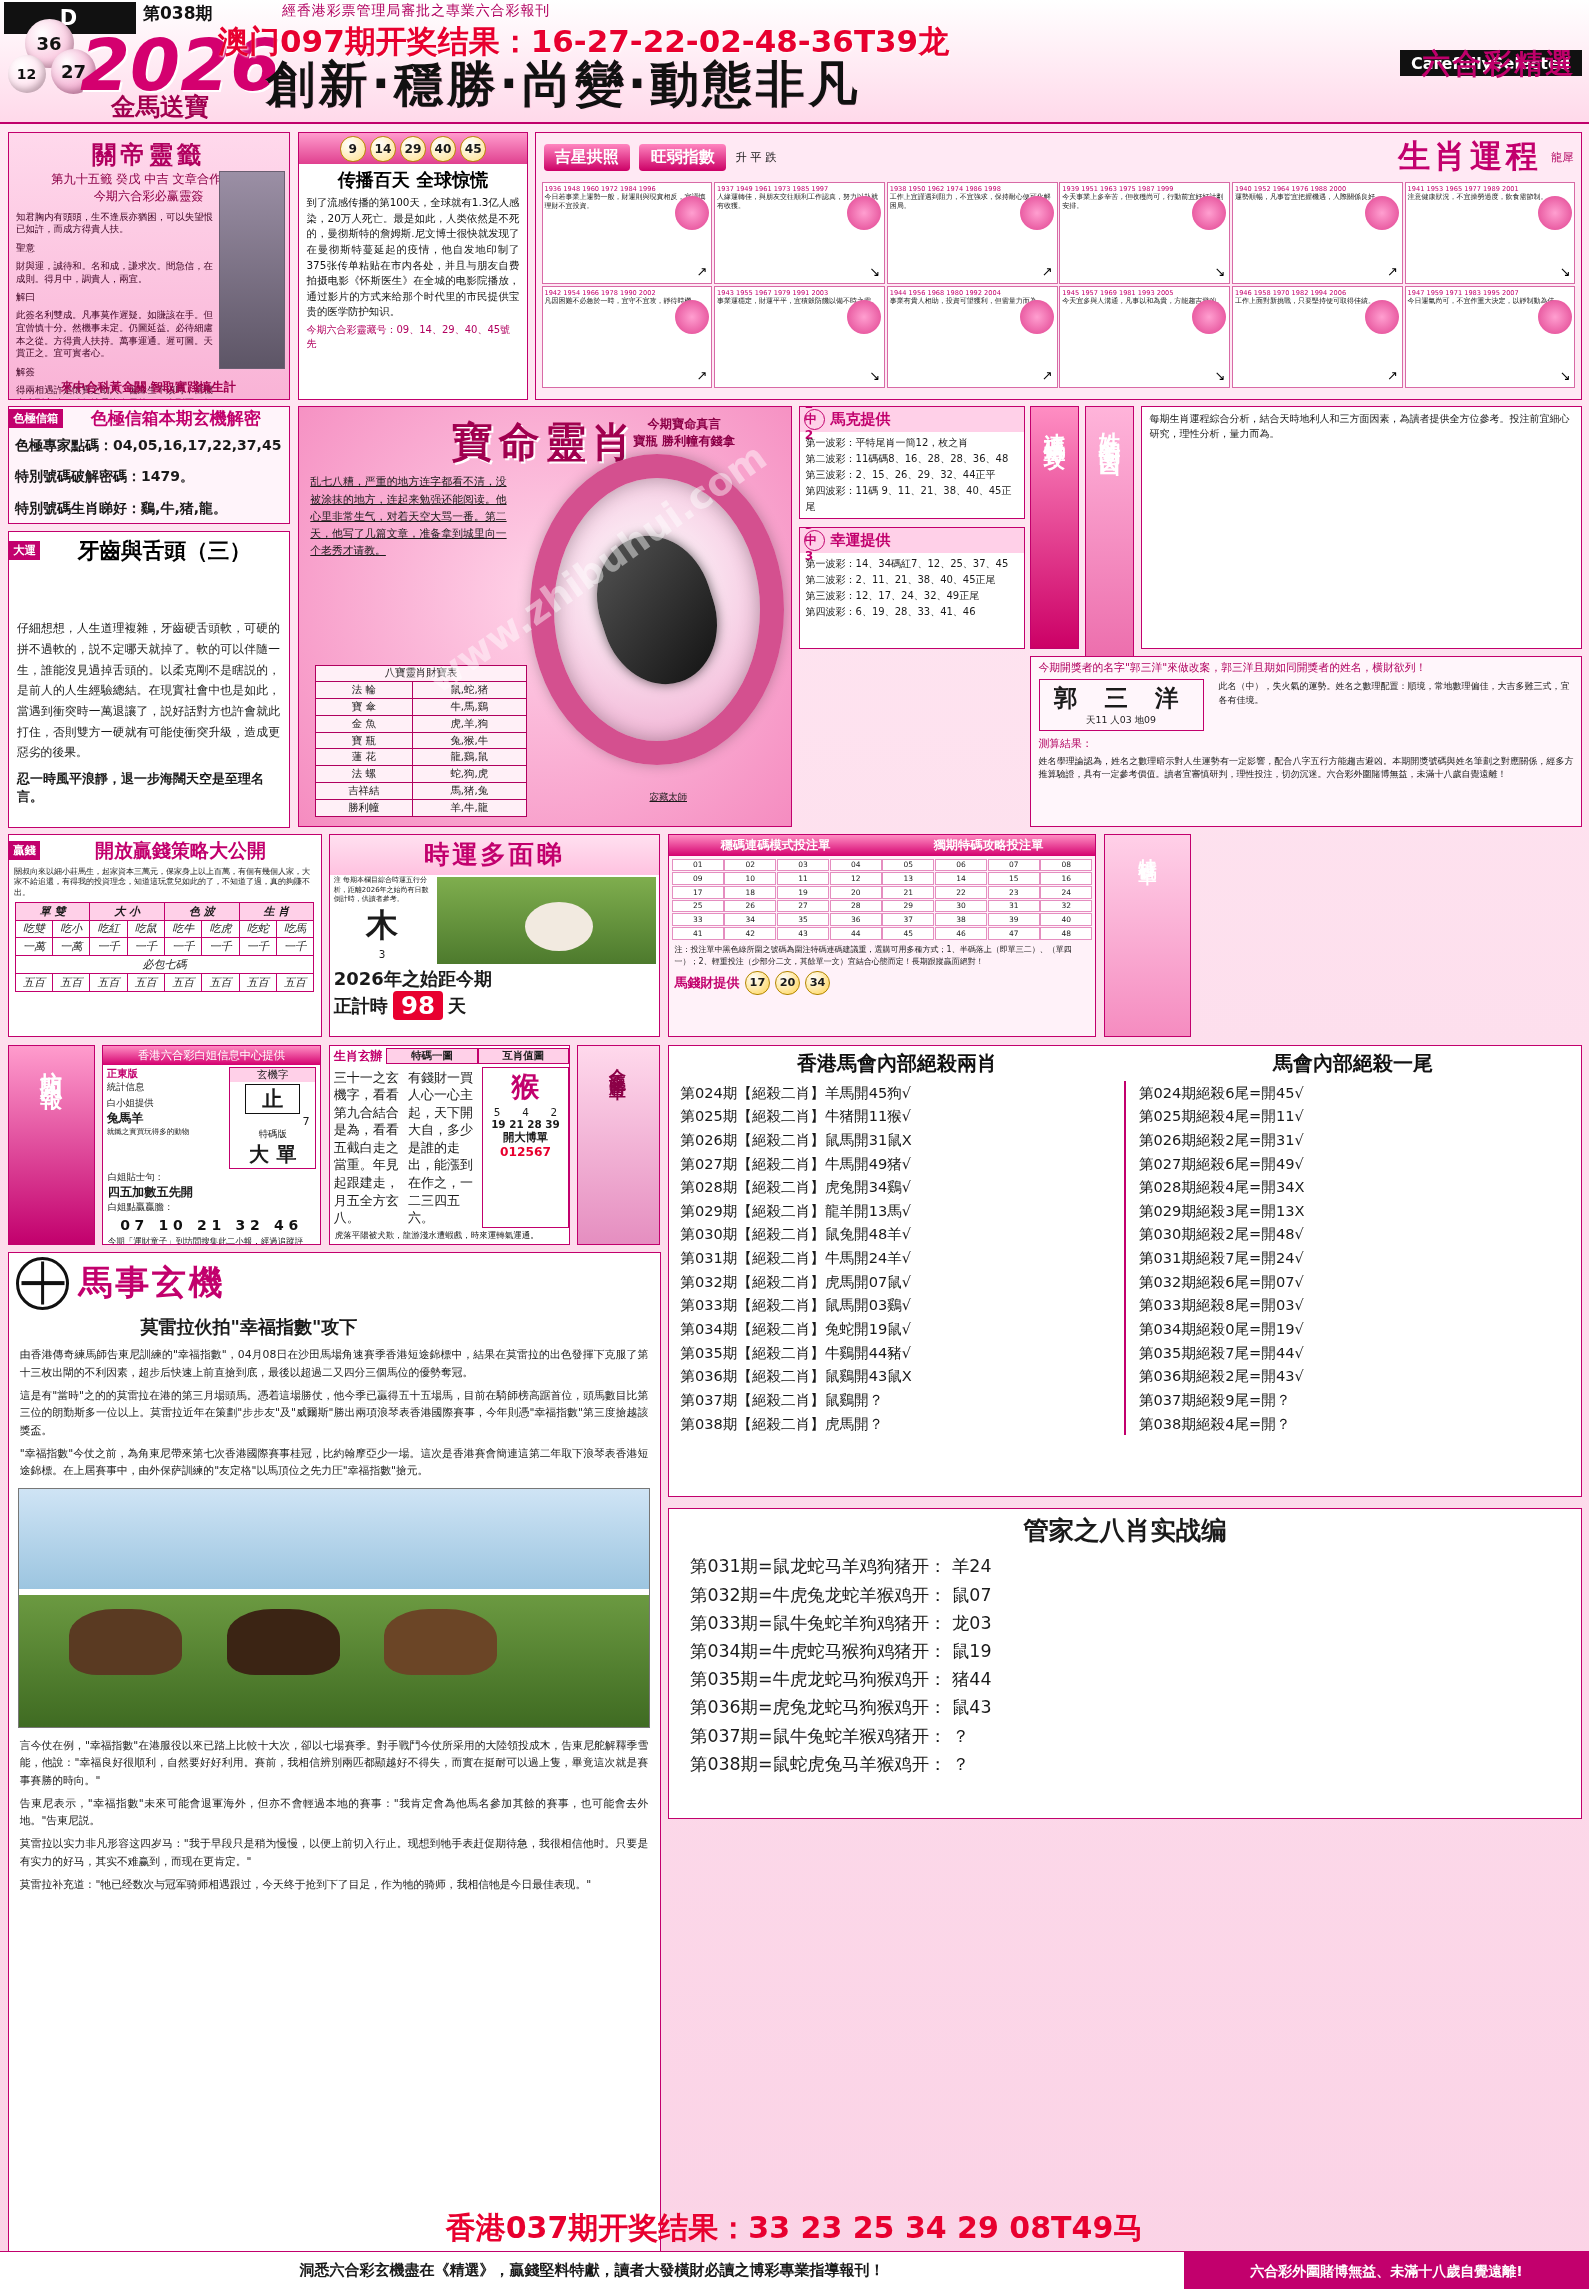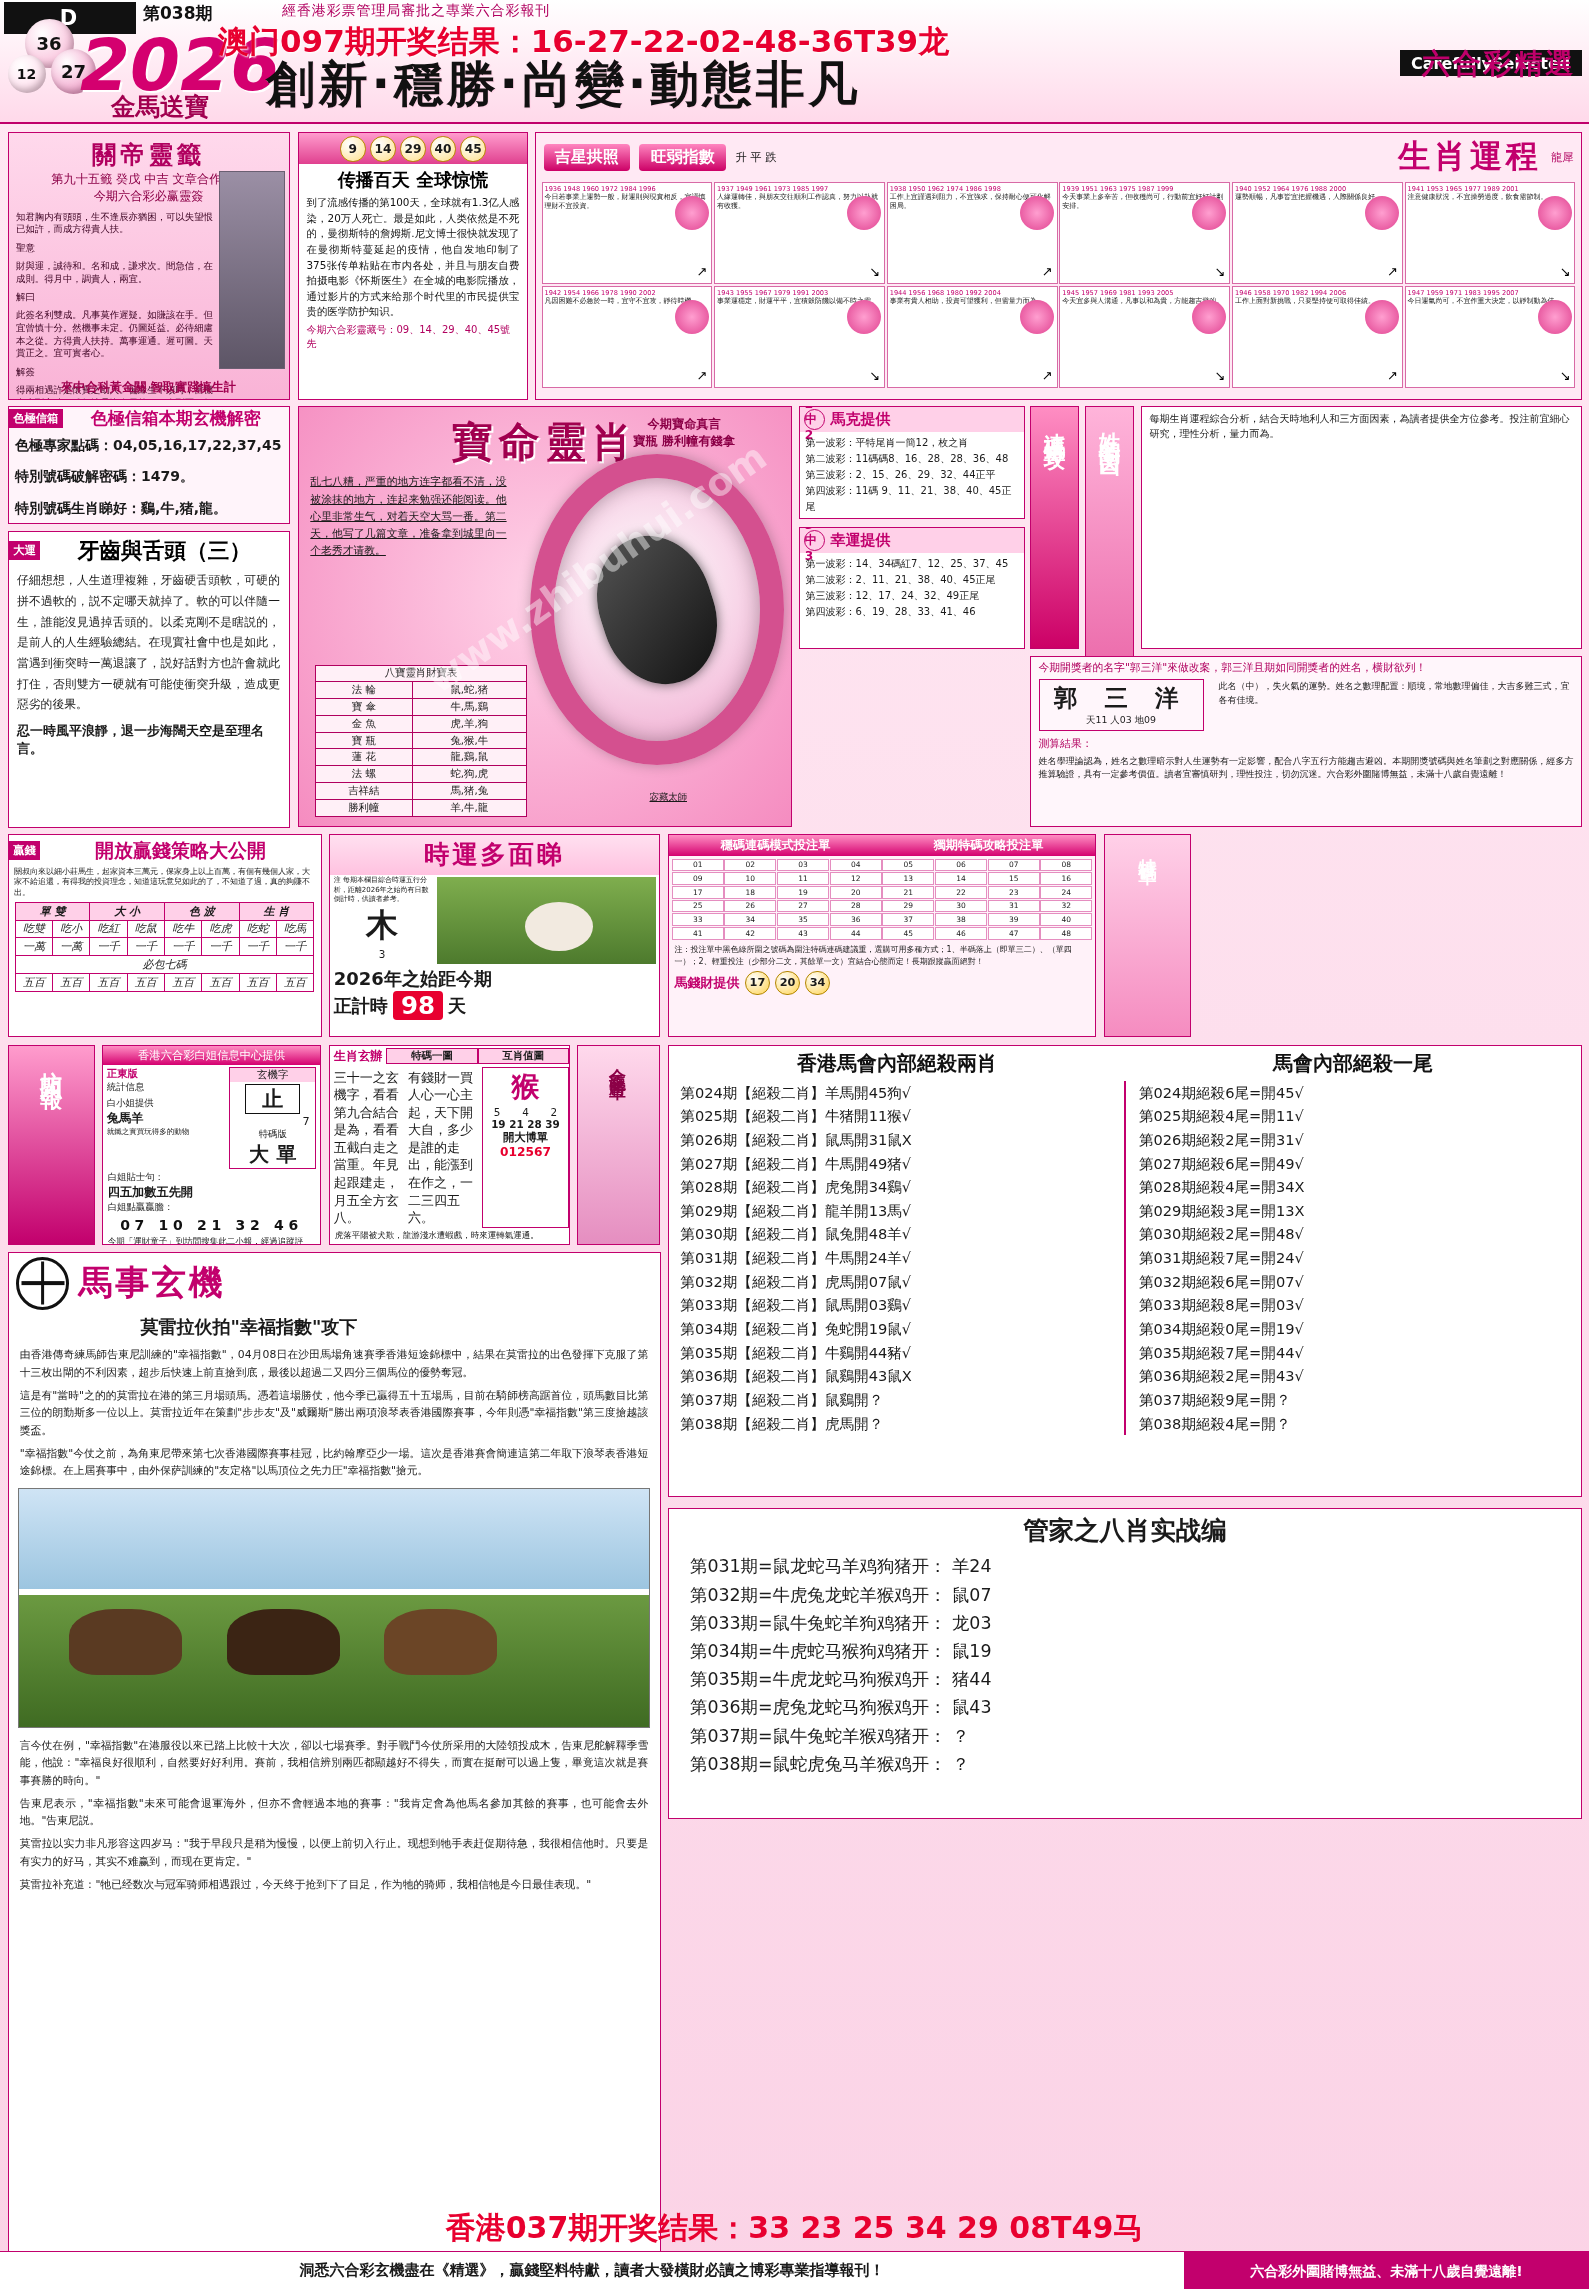--- a/index.html
+++ b/index.html
@@ -63,21 +63,21 @@
 
   
   #p-secret { left:7.5px; top:282px; width:282px; height:118px; background:#fff4fa;}
   .sec-hd { display:flex; align-items:center; }
   .sec-tag { background:#c2006d; color:#fff; font-size:11.3px; padding:1.9px 4.7px; font-weight:bold;}
   .sec-title { flex:1; text-align:center; font-size:17px; font-weight:bold; color:#c2006d;}
   .sec-line { font-size:14px; padding:3.8px 6.6px; line-height:1.7; font-weight:bold;}
 
   #p-tooth { left:7.5px; top:407px; width:282px; height:297px; background:#fff;}
   .tooth-title { text-align:center; font-size:21.7px; font-weight:bold; padding:3.8px 0; color:#000;}
-  .tooth-body { font-size:11.8px; line-height:1.75; padding:1.9px 8.5px; text-align:justify;}
+  .tooth-body { font-size:11.8px; line-height:1.75; padding:1.9px 8.5px; text-align:justify;margin-top:48px;}
   .tooth-last { font-size:13px; font-weight:bold; padding:5.6px 8.5px; }
 
   #p-lifezodiac { left:298px; top:282px; width:494px; height:421px; background:radial-gradient(circle at 50% 45%, #ffd3e8, #f58cc0);}
   .lz-title { text-align:center; font-size:41px; font-weight:bold; color:#a1004f; padding-top:7.5px; text-shadow:1.9px 1.9px 0 #fff; letter-spacing:5.6px;}
   .lz-body { font-size:10.8px; line-height:1.6; padding:3.8px 9.4px 0 11.3px; width:217px; text-align:justify;text-decoration:underline;}
   .lz-table { position:absolute; left:16px; bottom:9.4px; width:212px; border-collapse:collapse; font-size:10.4px;}
   .lz-table td { border:0.9px solid #b1005f; text-align:center; padding:0.9px 1.9px; background:#fff0f7;}
   .lz-beads { position:absolute; right:7.5px; top:47px; width:254px; height:311px; border-radius:50%; border:24.5px solid #d4508f; box-shadow:inset 0 0 19px rgba(0,0,0,.3), 0 0 13px rgba(0,0,0,.25); background:radial-gradient(circle at 45% 40%,#fff,#f0a8cf);}
   .lz-stone { position:absolute; left:50%; top:50%; transform:translate(-50%,-50%) rotate(-18deg); width:113px; height:151px; border-radius:50%/45%; background:linear-gradient(145deg,#555,#111); box-shadow:0 0 11.3px rgba(0,0,0,.6);}
   .lz-caption { position:absolute; right:56px; top:9.4px; font-size:12.2px; font-weight:bold; color:#8c0047; text-align:center;}

